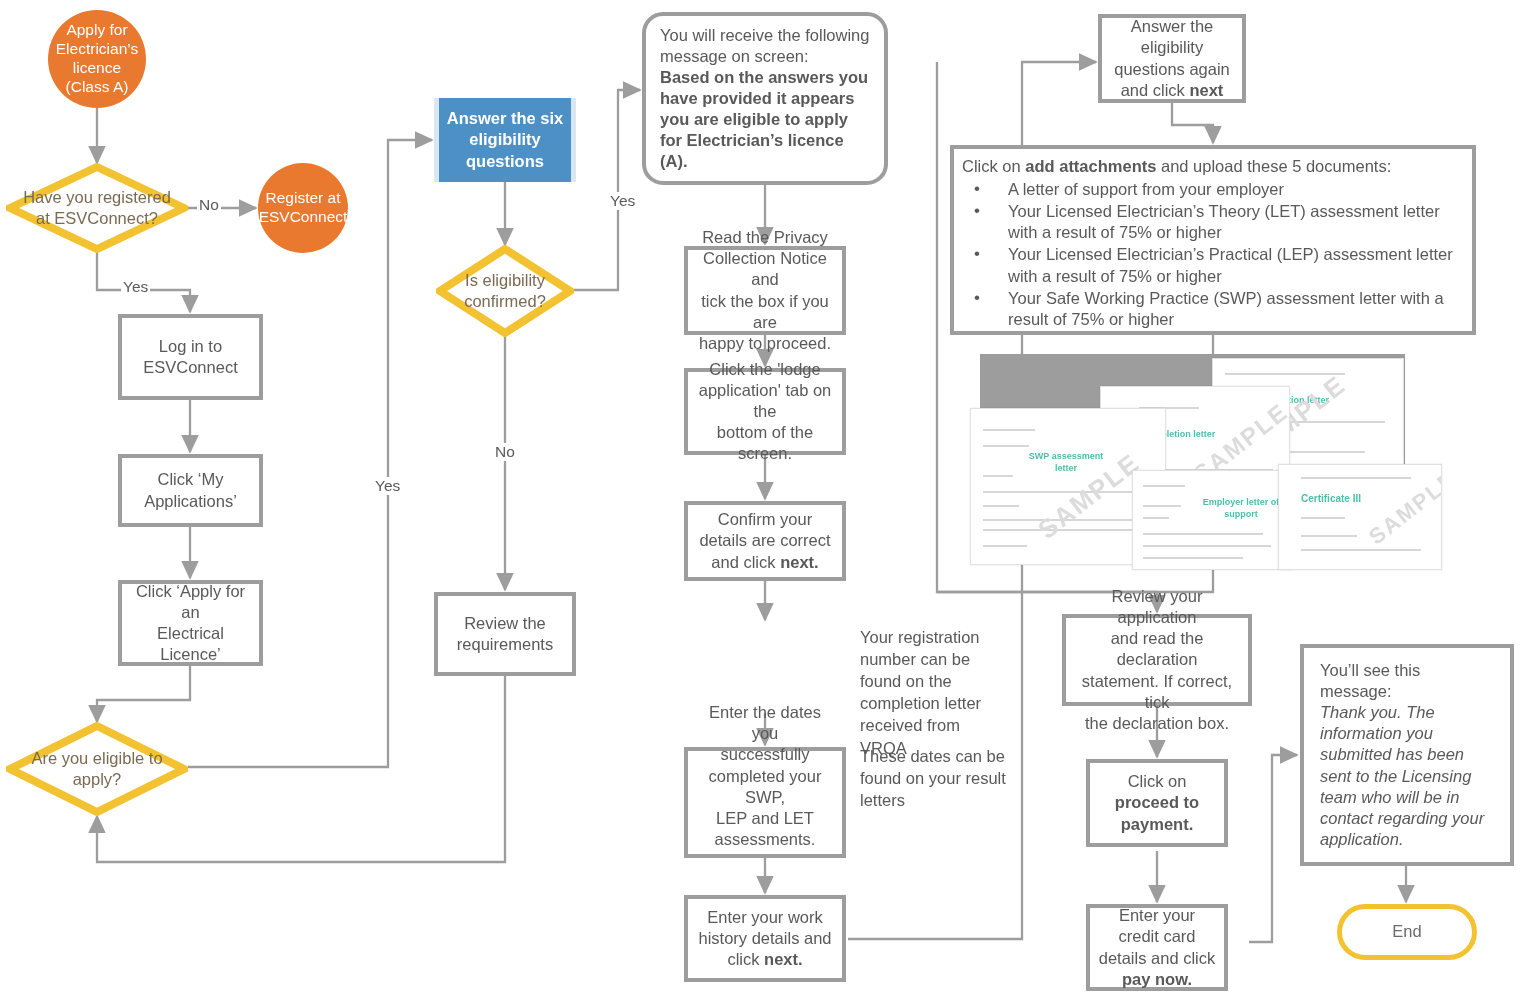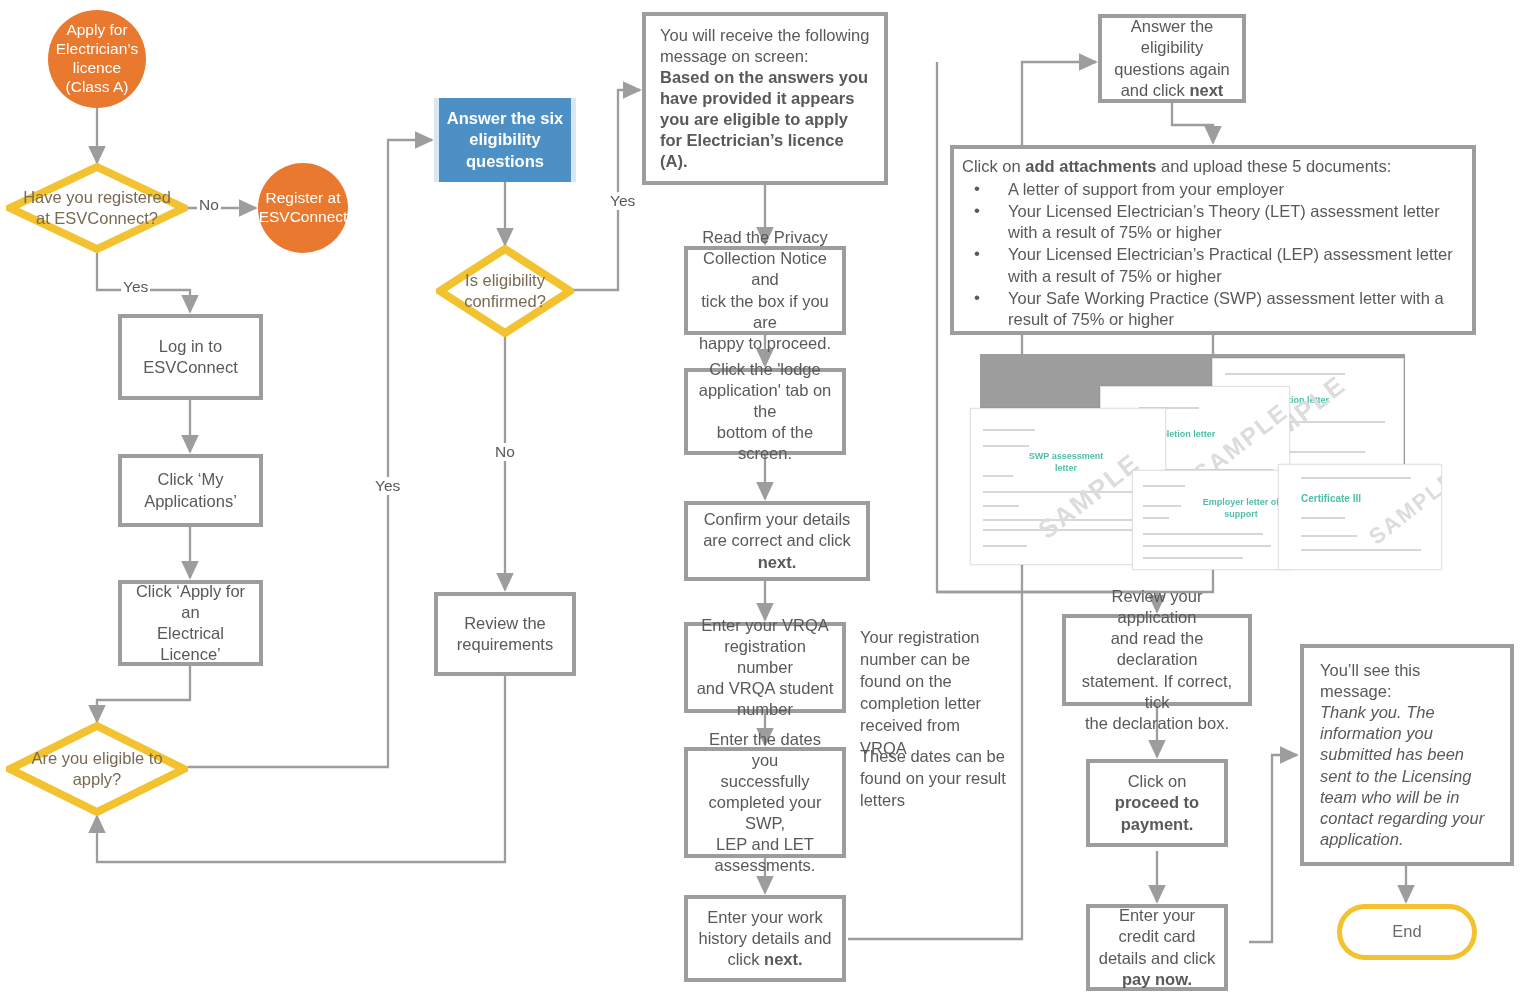--- a/index.html
+++ b/index.html
@@ -196,21 +196,21 @@
   <div class="edgelabel" style="left:608px;top:192px;">Yes</div>
   <div class="edgelabel" style="left:493px;top:443px;">No</div>
 
   <div class="node proc" style="left:434px;top:592px;width:142px;height:84px;">
     <span>
       <span class="boxtext">Review the</span>
       <span class="boxtext">requirements</span>
     </span>
   </div>
 
-  <div class="node proc" style="left:642px;top:12px;width:246px;height:173px;justify-content:flex-start;text-align:left;padding:10px 14px;">
+  <div class="node proc" style="left:642px;top:12px;width:246px;height:173px;justify-content:flex-start;text-align:left;padding:10px 14px;border-radius:21px;">
     <span>
       <span class="boxtext">You will receive the following message on screen:</span>
       <b class="boxtext">Based on the answers you have provided it appears you are eligible to apply for Electrician’s licence (A).</b>
     </span>
   </div>
 
   <div class="node proc" style="left:684px;top:246px;width:162px;height:89px;">
     <span>
       <span class="boxtext">Read the Privacy</span>
       <span class="boxtext">Collection Notice and</span>
@@ -220,36 +220,28 @@
   </div>
 
   <div class="node proc" style="left:684px;top:368px;width:162px;height:87px;">
     <span>
       <span class="boxtext">Click the 'lodge</span>
       <span class="boxtext">application' tab on the</span>
       <span class="boxtext">bottom of the screen.</span>
     </span>
   </div>
 
-  <div class="node proc" style="left:684px;top:501px;width:186px;height:80px;">
+  <div class="node proc" style="left:684px;top:501px;width:162px;height:80px;">
     <span>
       <span>Confirm your details are correct and click </span><b>next.</b>
     </span>
   </div>
 
-  <div class="node proc" style="left:684px;top:622px;width:162px;height:91px;">
-    <span>
-      <span class="boxtext">Enter your VRQA</span>
-      <span class="boxtext">registration number</span>
-      <span class="boxtext">and VRQA student</span>
-      <span class="boxtext">number</span>
-    </span>
-  </div>
-
-  <div class="node proc" style="left:684px;top:747px;width:162px;height:111px;">
+
+  <div class="node proc" style="left:684px;top:747px;width:162px;height:111px;align-items:flex-end;">
     <span>
       <span class="boxtext">Enter the dates you</span>
       <span class="boxtext">successfully</span>
       <span class="boxtext">completed your SWP,</span>
       <span class="boxtext">LEP and LET</span>
       <span class="boxtext">assessments.</span>
     </span>
   </div>
 
   <div class="node proc" style="left:684px;top:895px;width:162px;height:87px;">

